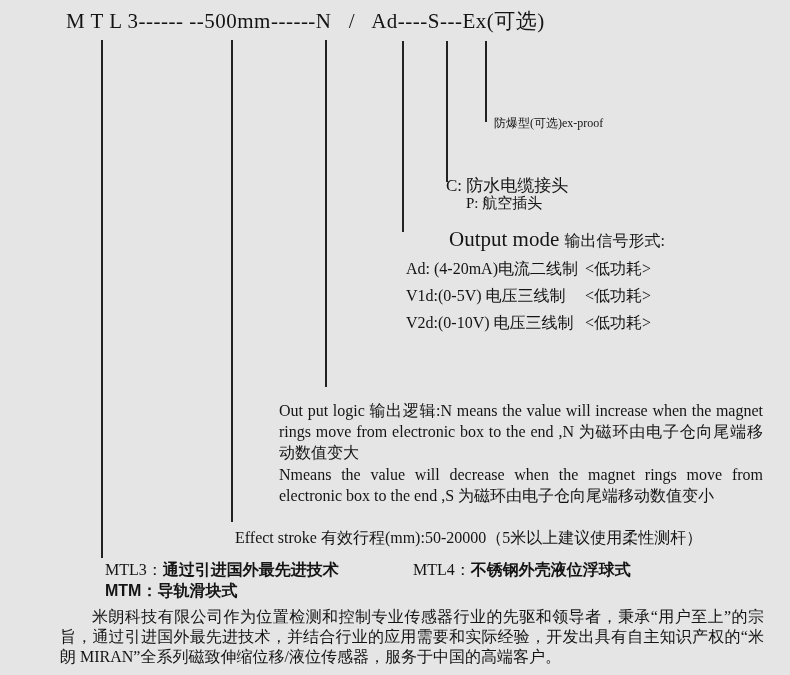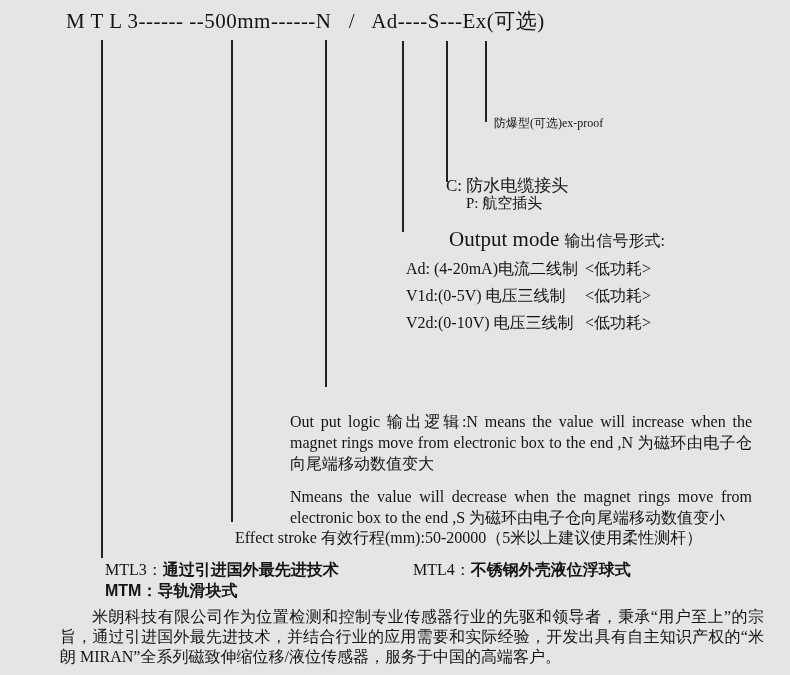--- a/index.html
+++ b/index.html
@@ -37,21 +37,21 @@
   .om-row{left:406px;width:280px;font-size:16px;height:20px;}
   .om-row .note{position:absolute;left:179px;top:0;}
   .om-row1{top:259px;}
   .om-row2{top:286px;}
   .om-row3{top:313px;}
   .logic{
     left:278px;top:399px;width:486px;
     font-size:16px;line-height:21px;
     text-align:justify;
   }
-  .logic p{margin:12px;}
+  .logic p{margin:1px;}
   .stroke{left:235px;top:528px;font-size:16px;}
   .models-row{font-size:16px;}
   .model-label{display:inline-block;min-width:52px;}
   .model-desc{
     font-family:"Liberation Sans","DejaVu Sans",sans-serif;
     font-weight:bold;
   }
   .sans-label{
     font-family:"Liberation Sans","DejaVu Sans",sans-serif;
     font-weight:bold;

